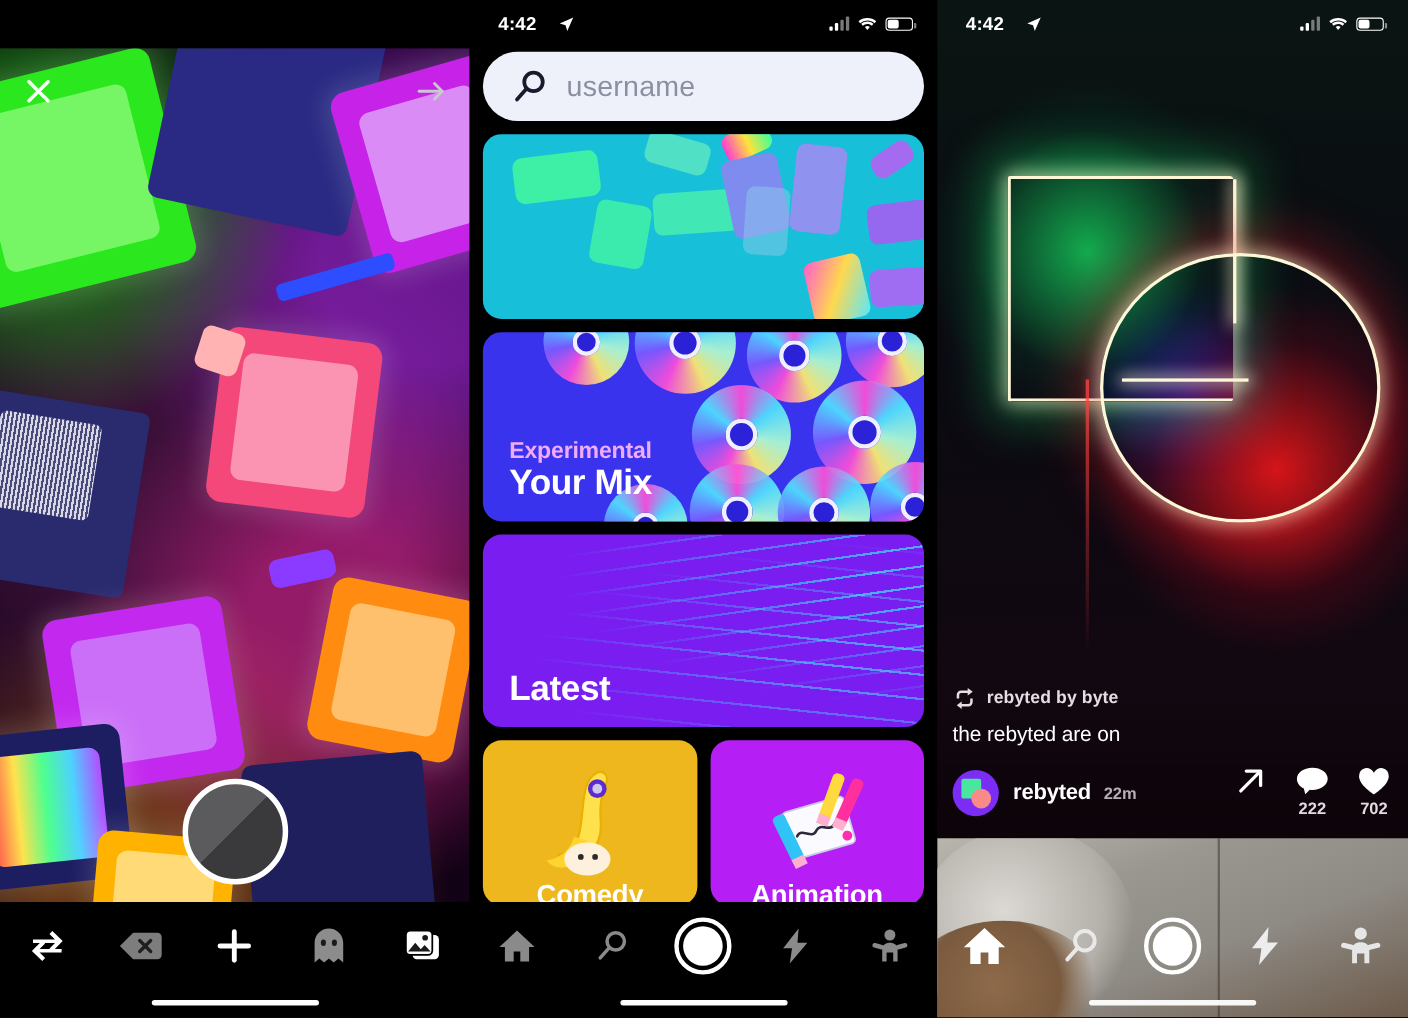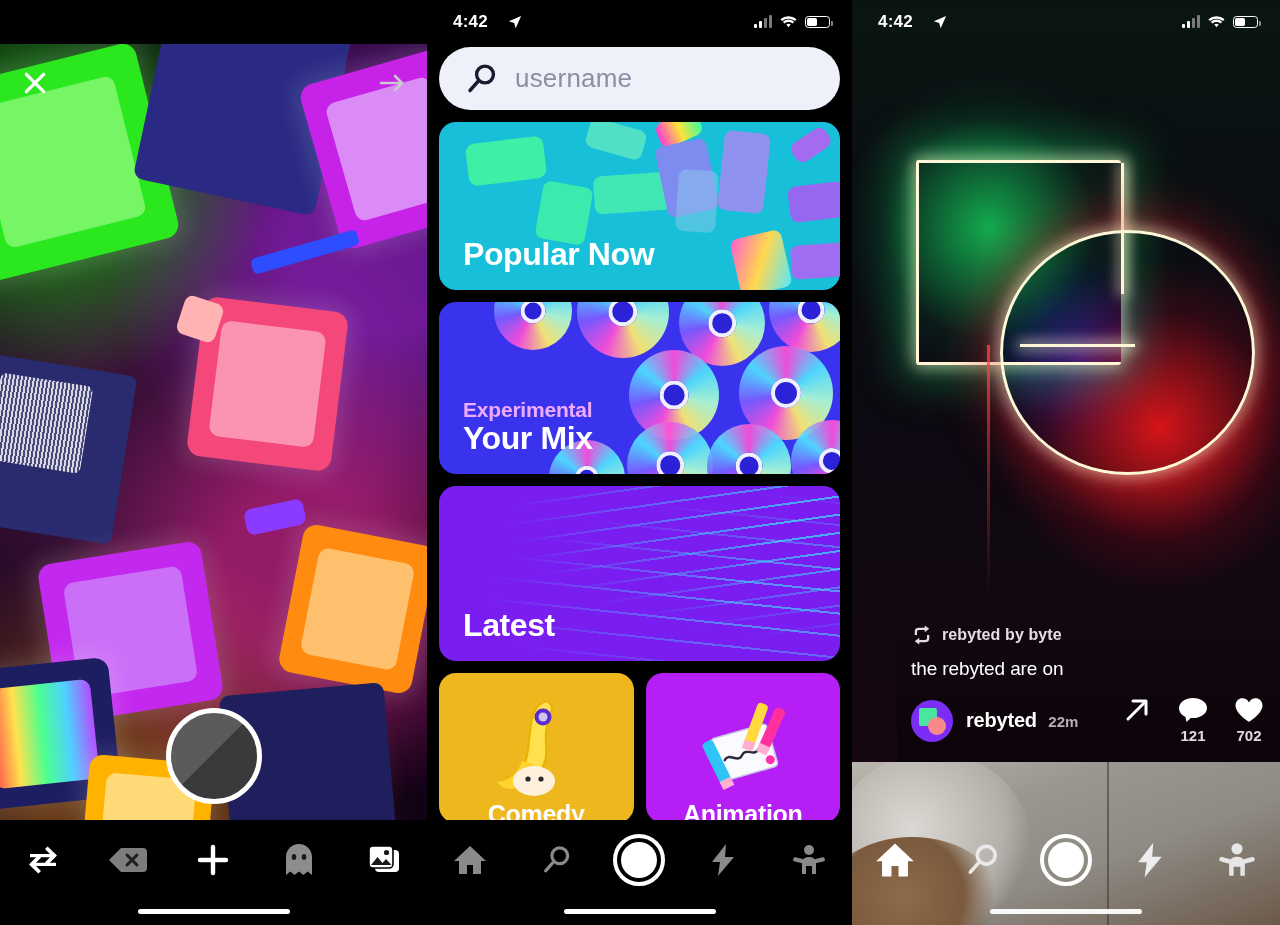--- a/index.html
+++ b/index.html
@@ -294,23 +294,20 @@
         <div class="chip" style="left:155px;top:52px;width:78px;height:38px;background:#41e8b6;transform:rotate(-4deg);"></div>
         <div class="chip" style="left:148px;top:2px;width:58px;height:30px;background:#4fe0c6;transform:rotate(16deg);"></div>
         <div class="chip" style="left:218px;top:-6px;width:44px;height:26px;background:linear-gradient(90deg,#ff3bd4,#ffe23b,#3bff9e);transform:rotate(-24deg);"></div>
         <div class="chip" style="left:222px;top:20px;width:52px;height:72px;background:#7e8cf0;transform:rotate(-12deg);"></div>
         <div class="chip" style="left:282px;top:10px;width:46px;height:80px;background:#8f92ee;transform:rotate(6deg);"></div>
         <div class="chip" style="left:352px;top:12px;width:40px;height:22px;background:#a46bf0;transform:rotate(-34deg);"></div>
         <div class="chip" style="left:350px;top:62px;width:56px;height:36px;background:#9568ef;transform:rotate(-7deg);"></div>
         <div class="chip" style="left:352px;top:122px;width:56px;height:34px;background:#9f6df2;transform:rotate(-4deg);"></div>
         <div class="chip" style="left:238px;top:48px;width:40px;height:62px;background:rgba(140,200,235,.5);transform:rotate(4deg);"></div>
         <div class="chip" style="left:296px;top:112px;width:52px;height:58px;background:linear-gradient(120deg,#ff5ad0,#ffd84f,#55e8ff);transform:rotate(-13deg);"></div>
-        <div class="cap">
-          <div class="ttl">Popular Now</div>
-        </div>
       </div>
 
       <div class="card" id="card-yourmix">
         <div class="disc" style="left:55px;top:-30px;width:78px;height:78px;"></div>
         <div class="disc" style="left:138px;top:-36px;width:92px;height:92px;"></div>
         <div class="disc" style="left:240px;top:-22px;width:86px;height:86px;"></div>
         <div class="disc" style="left:330px;top:-34px;width:84px;height:84px;"></div>
         <div class="disc" style="left:190px;top:48px;width:90px;height:90px;"></div>
         <div class="disc" style="left:300px;top:44px;width:94px;height:94px;"></div>
         <div class="disc" style="left:188px;top:120px;width:86px;height:86px;"></div>
@@ -442,21 +439,21 @@
           </span>
       </div>
     </div>
 
     <div class="feed-next">
       <div class="hair"></div>
       <div class="hair2"></div>
       <div class="door"></div>
     </div>
 
-    <div class="feed-meta" style="bottom:163px;margin-left:45px;">
+    <div class="feed-meta" style="bottom:163px;">
       <div class="rebyte-row">
         <svg width="22" height="20" viewBox="0 0 24 22" fill="#e6dde4">
           <path d="M4 7.5A4.5 4.5 0 0 1 8.5 3H15V0.5L20 4.2 15 8V5.5H8.5A2 2 0 0 0 6.5 7.5V11H4z"></path>
           <path d="M20 14.5A4.5 4.5 0 0 1 15.5 19H9v2.5L4 17.8 9 14v2.5h6.5a2 2 0 0 0 2-2V11H20z"></path>
         </svg>
         <span class="lbl">rebyted by byte</span>
       </div>
 
       <div class="caption">the rebyted are on</div>
 
@@ -476,21 +473,21 @@
           <div class="act">
             <svg width="26" height="26" viewBox="0 0 26 26" fill="none" stroke="#fff" stroke-width="3" stroke-linecap="round" stroke-linejoin="round">
               <line x1="4" y1="22" x2="21" y2="5"></line>
                 <polyline points="9,4 22,4 22,17"></polyline>
             </svg>
           </div>
           <div class="act">
             <svg width="30" height="26" viewBox="0 0 30 26" fill="#fff">
               <path d="M15 1C7 1 1 5.6 1 11.2c0 3.6 2.5 6.8 6.3 8.6l1.3 5.3 4.1-4.2c.8.1 1.5.2 2.3.2 8 0 14-4.6 14-10.1S23 1 15 1z"></path>
             </svg>
-            <span class="cnt">121</span>
+            <span class="cnt">222</span>
           </div>
           <div class="act">
             <svg width="30" height="26" viewBox="0 0 30 26" fill="#fff">
               <path d="M15 25S1.5 16.8 1.5 8.6A7 7 0 0 1 15 5.6 7 7 0 0 1 28.5 8.6C28.5 16.8 15 25 15 25z"></path>
             </svg>
             <span class="cnt">702</span>
           </div>
         </div>
       </div>
     </div>

